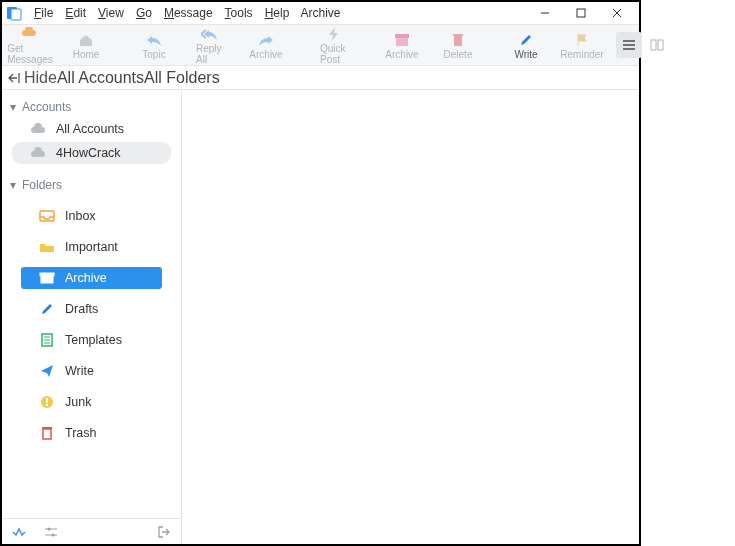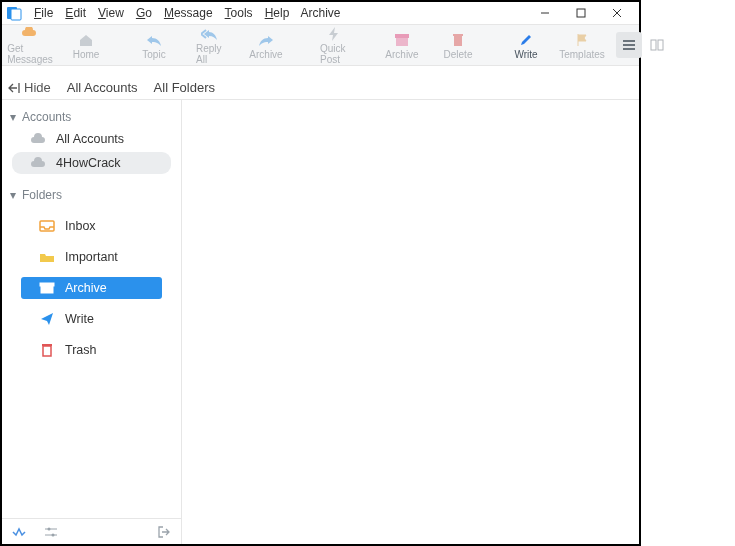--- a/index.html
+++ b/index.html
@@ -27,21 +27,21 @@
   .tool-btn.write .ico { color: #2b7de9; }
   .tool-btn.write { color: #4a5560; }
   .tool-btn .ico { height: 18px; display:flex; align-items:center; justify-content:center; }
   .tool-sep { width: 18px; }
   .tool-right { margin-left: auto; display:flex; align-items:center; gap:2px; }
   .right-icon { width: 26px; height: 26px; display:flex; align-items:center; justify-content:center; color:#b0b4b9; border-radius:3px;}
   .right-icon.sel { background:#e4e6e8; color:#6a737b; }
   
   .filterbar {
     height: 24px; background: #fff; border-bottom: 1px solid #e6e6e6; display: flex; align-items: center;
-    font-size: 13px; color: #555; padding: 0 6px; gap: 16px; margin-top: 10px;
+    font-size: 16px; color: #555; padding: 0 6px; gap: 0;
   }
   .hide-btn { display:flex; align-items:center; gap:4px; }
   .link { color: #444; }
   
   .body { flex: 1; display: flex; min-height: 0; }
   .sidebar { width: 180px; border-right: 1px solid #e6e6e6; display:flex; flex-direction:column; background:#fff; }
   .side-scroll { flex:1; overflow:auto; padding-top:4px;}
   .section-header { display:flex; align-items:center; font-size:12px; color:#7a828a; padding: 6px 8px 4px 6px; gap:4px;}
   .section-header .chev { width:10px; display:inline-flex; justify-content:center;}
   .tree-item, .folder-item {
@@ -179,21 +179,21 @@
           </svg>
         </span>
       <span>Write</span>
     </div>
     <div class="tool-btn">
       <span class="ico">
           <svg width="14" height="14" viewBox="0 0 14 14">
             <path d="M3 1v12M3 2h8l-2 3 2 3H3" fill="#e9cfa6" stroke="#e9cfa6"></path>
           </svg>
         </span>
-      <span>Templates</span>
+      <span>Reminder</span>
     </div>
     <div class="tool-right">
       <div class="right-icon sel">
           <svg width="14" height="12" viewBox="0 0 14 12">
             <line x1="1" y1="2" x2="13" y2="2" stroke="#6a737b" stroke-width="2"></line>
             <line x1="1" y1="6" x2="13" y2="6" stroke="#6a737b" stroke-width="2"></line>
             <line x1="1" y1="10" x2="13" y2="10" stroke="#6a737b" stroke-width="2"></line>
           </svg>
         </div>
       <div class="right-icon">
@@ -274,24 +274,53 @@
                   <rect x="1" y="1" width="14" height="3" fill="#fff"></rect>
                   <rect x="2" y="4" width="12" height="7" fill="#fff"></rect>
                   <rect x="6" y="6" width="4" height="1.5" fill="#2b91ec"></rect>
                 </svg>
               </span>
             <span>Archive</span>
           </div>
           <div class="folder-item" style="padding-left:18px">
             <span class="ico">
                 <svg width="14" height="14" viewBox="0 0 14 14">
+                  <path d="M2 12l1-3 7-7 2 2-7 7-3 1z" fill="#2b7de9"></path>
+                </svg>
+              </span>
+            <span>Drafts</span>
+          </div>
+          <div class="folder-item" style="padding-left:18px">
+            <span class="ico">
+                <svg width="12" height="14" viewBox="0 0 12 14">
+                  <rect x="1" y="1" width="10" height="12" fill="none" stroke="#2eb36a" stroke-width="1.5"></rect>
+                  <line x1="3" y1="4" x2="9" y2="4" stroke="#2eb36a"></line>
+                  <line x1="3" y1="7" x2="9" y2="7" stroke="#2eb36a"></line>
+                  <line x1="3" y1="10" x2="9" y2="10" stroke="#2eb36a"></line>
+                </svg>
+              </span>
+            <span>Templates</span>
+          </div>
+          <div class="folder-item" style="padding-left:18px">
+            <span class="ico">
+                <svg width="14" height="14" viewBox="0 0 14 14">
                   <path d="M1 7l12-6-4 12-2-4-6-2z" fill="#2b91ec"></path>
                 </svg>
               </span>
             <span>Write</span>
+          </div>
+          <div class="folder-item" style="padding-left:18px">
+            <span class="ico">
+                <svg width="14" height="14" viewBox="0 0 14 14">
+                  <circle cx="7" cy="7" r="6" fill="#f2c94c"></circle>
+                  <rect x="6" y="3" width="2" height="5" fill="#fff"></rect>
+                  <rect x="6" y="9" width="2" height="2" fill="#fff"></rect>
+                </svg>
+              </span>
+            <span>Junk</span>
           </div>
           <div class="folder-item" style="padding-left:18px">
             <span class="ico">
                 <svg width="12" height="14" viewBox="0 0 12 14">
                   <rect x="2" y="3" width="8" height="10" fill="none" stroke="#e05555" stroke-width="1.5"></rect>
                   <rect x="1" y="1" width="10" height="2" fill="#e05555"></rect>
                 </svg>
               </span>
             <span>Trash</span>
           </div>

